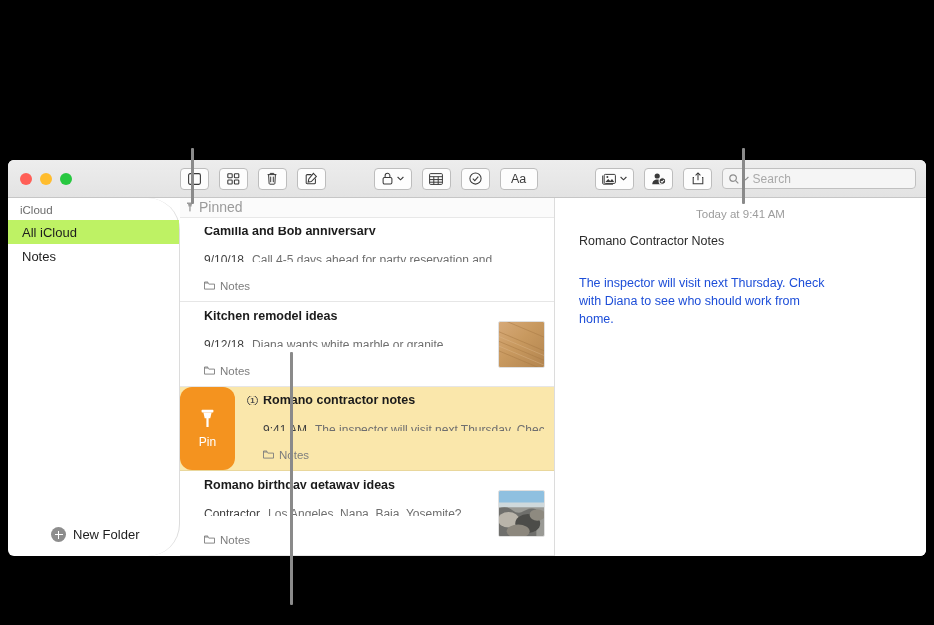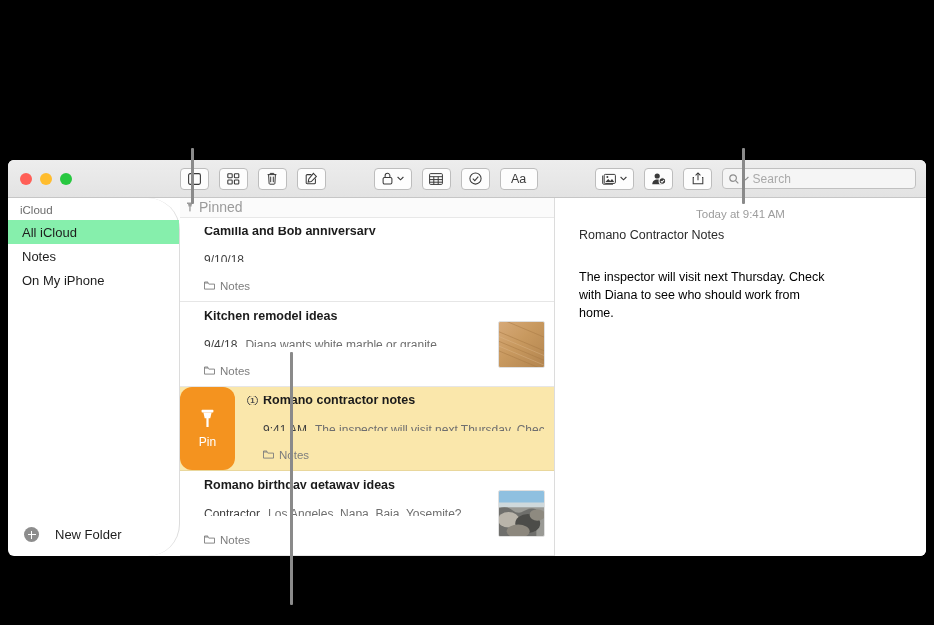--- a/index.html
+++ b/index.html
@@ -79,26 +79,26 @@
   }
   .acct-label {
     font-size: 11.5px; color: #6b6b6b;
     padding: 6px 0 4px 12px;
   }
   .side-item {
     height: 24px; display: flex; align-items: center;
     padding-left: 14px;
     font-size: 13px; color: #1d1d1d;
   }
-  .side-item.selected { background: #86efac; font-weight: 500; }
+  .side-item.selected { background: #bef264; font-weight: 500; }
   .newfolder {
     margin-top: auto;
-    display: flex; align-items: center; gap: 16px;
-    padding: 0 0 14px 16px;
-    font-size: 13px; color: #1d1d1d;
+    display: flex; align-items: center; gap: 7px;
+    padding: 0 0 14px 24px;
+    font-size: 13px; color: #1d1d1d; margin-left: 19px;
   }
   .plus-circle {
     width: 15px; height: 15px; border-radius: 50%;
     background: #8d8d8d; position: relative; flex: 0 0 15px;
   }
   .plus-circle:before, .plus-circle:after {
     content: ""; position: absolute; background: #fff;
   }
   .plus-circle:before { left: 3.5px; top: 6.8px; width: 8px; height: 1.6px; }
   .plus-circle:after  { top: 3.5px; left: 6.8px; height: 8px; width: 1.6px; }
@@ -171,24 +171,24 @@
   }
 
   
   .detail {
     flex: 1; background: #ffffff;
     padding: 10px 24px;
     display: flex; flex-direction: column;
   }
   .detail-date {
     font-size: 11.5px; color: #9c9c9c;
-    text-align: center; margin-bottom: 8px;
+    text-align: center; margin-bottom: 14px;
   }
   .detail-title { font-size: 12.5px; color: #2b2b2b; margin-bottom: 26px; }
-  .detail-body { font-size: 12.5px; color: #000000; line-height: 18px; max-width: 248px; }
+  .detail-body { font-size: 12.5px; color: #1d4ed8; line-height: 18px; max-width: 248px; }
 
   
   .callout {
     position: absolute; width: 3px;
     background: #8a8a8a;
     border-radius: 1px;
   }
 </style>
 </head>
 <body>
@@ -338,23 +338,20 @@
 
       <div class="sidebar">
         <div class="acct-label">iCloud</div>
 
         <div class="side-item selected">
           <span>All iCloud</span>
         </div>
         <div class="side-item">
           <span>Notes</span>
         </div>
-        <div class="side-item">
-          <span>On My iPhone</span>
-        </div>
 
         <div class="newfolder">
           <span class="plus-circle"></span>
           <span>New Folder</span>
         </div>
       </div>
 
       <div class="notelist">
 
         <div class="pinned-header">
@@ -366,38 +363,39 @@
             </svg>
           </span>
           <span>Pinned</span>
         </div>
 
         <div class="note-row">
           <div class="note-main">
             <div class="note-title">Camilla and Bob anniversary</div>
             <div class="note-sub">
               <span class="note-date">9/10/18</span>
+              <span>Call 4-5 days ahead for party reservation and…</span>
             </div>
             <div class="note-folder">
               <span>
                 <svg width="11" height="9" viewBox="0 0 11 9" fill="none" stroke="#7d7d7d" stroke-width="0.9">
                   <path d="M.5 2.0h3.4l.9 1.1h5.7v5.0H.5z"></path>
                   <path d="M.5 2.0V1.0h3.4v1"></path>
                 </svg>
               </span>
               <span>Notes</span>
             </div>
           </div>
         </div>
 
         <div class="note-row">
           <div class="note-main">
             <div class="note-title">Kitchen remodel ideas</div>
             <div class="note-sub">
-              <span class="note-date">9/4/18</span>
+              <span class="note-date">9/12/18</span>
               <span>Diana wants white marble or granite…</span>
             </div>
             <div class="note-folder">
               <span>
                 <svg width="11" height="9" viewBox="0 0 11 9" fill="none" stroke="#7d7d7d" stroke-width="0.9">
                   <path d="M.5 2.0h3.4l.9 1.1h5.7v5.0H.5z"></path>
                   <path d="M.5 2.0V1.0h3.4v1"></path>
                 </svg>
               </span>
               <span>Notes</span>

